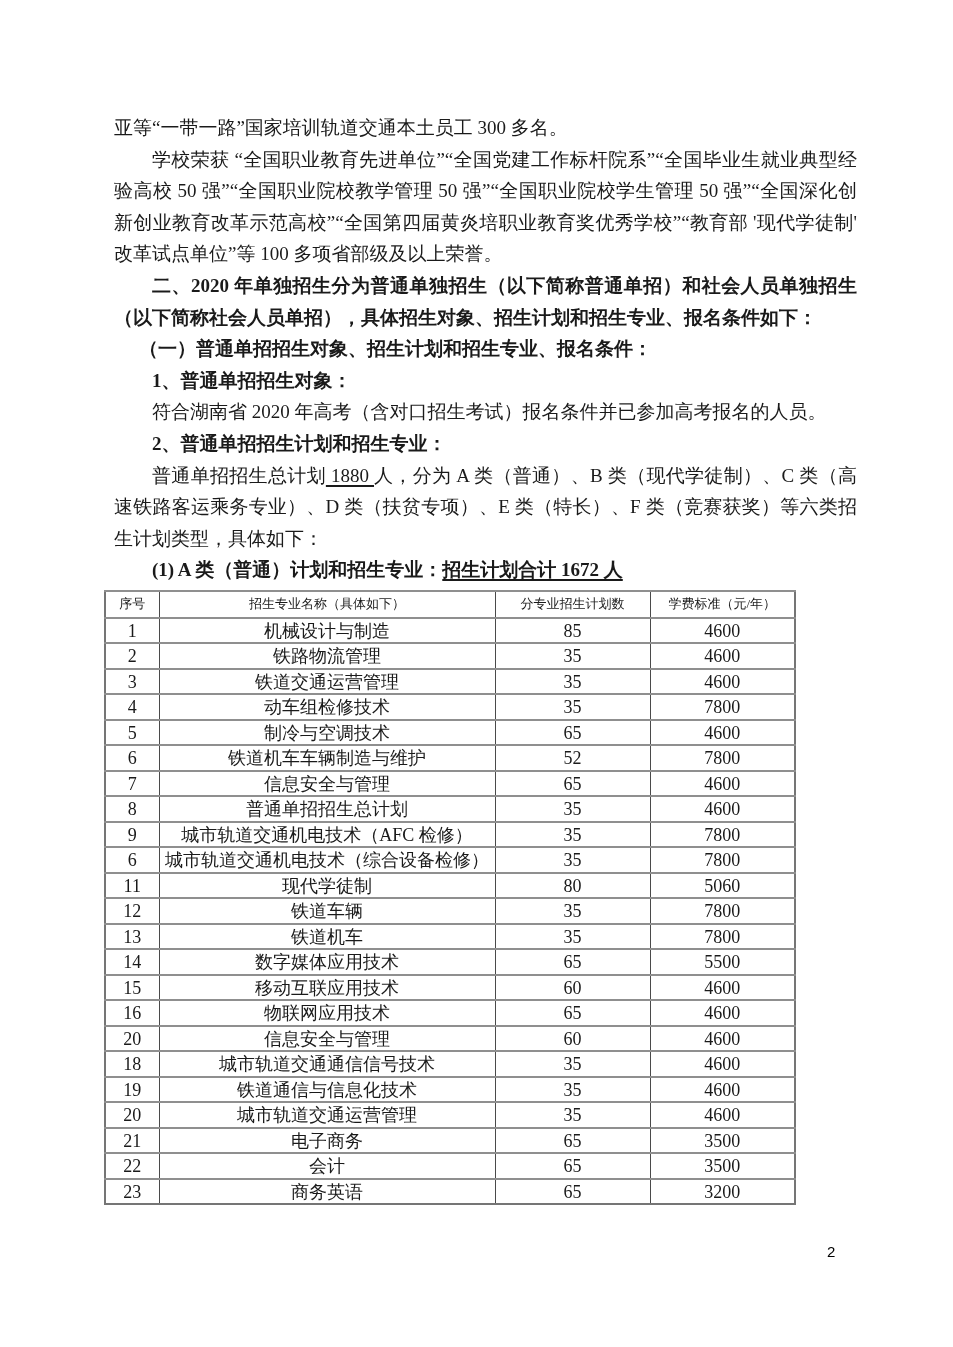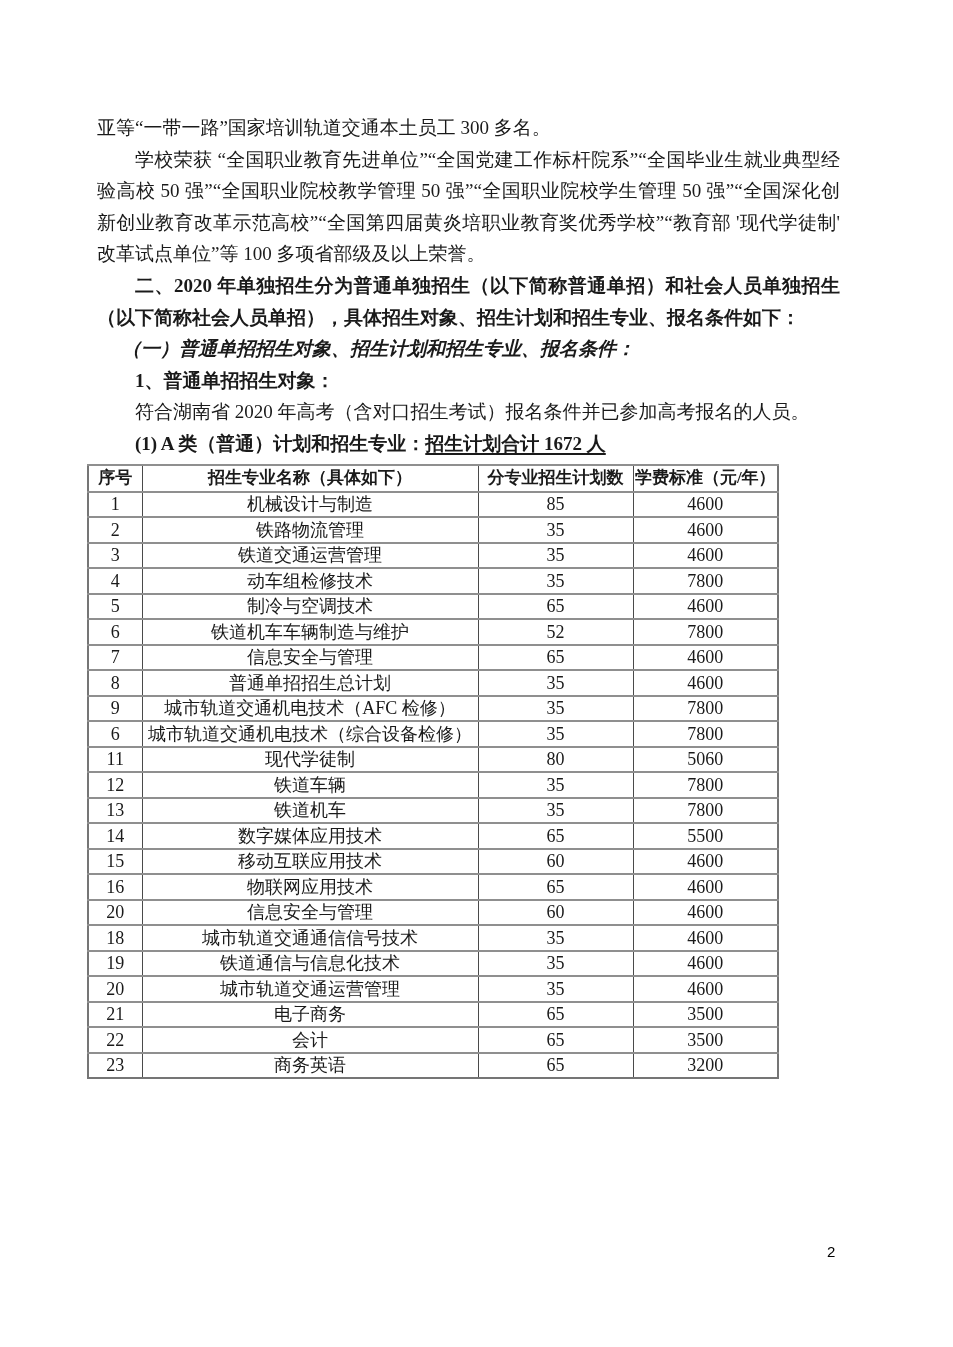--- a/index.html
+++ b/index.html
@@ -6,32 +6,32 @@
   .page {
     position:relative;
     width:953px; height:1347px;
     background:#ffffff;
     overflow:hidden;
     font-family:"Liberation Serif","DejaVu Serif",serif;
     color:#1a1a1a;
   }
   .content {
     position:absolute;
-    left:97px; top:112px;
+    left:114px; top:112px;
     width:743px;
     font-size:19px;
     line-height:31.6px;
     text-align:justify;
   }
   p.para { margin:0; padding:0; }
   .indent2 { text-indent:38px; }
   .indent13 { text-indent:25px; }
   .bold { font-weight:bold; }
   .mt6 { margin-top:6px; }
-  .mt3 { margin-top:3px;font-style:italic; }
+  .mt3 { margin-top:3px; }
   .mt2 { margin-top:2px; }
   .underline { text-decoration:underline; text-underline-offset:3px; text-decoration-thickness:1.5px; }
 
   table.enroll-table {
     table-layout:fixed;
     border-collapse:collapse;
     width:690px;
     margin-left:-10px;
     margin-top:4px;
     border:2px solid #757575;
@@ -41,22 +41,22 @@
   table.enroll-table th, table.enroll-table td {
     border:1px solid #4a4a4a;
     border-top:2px solid #8f8f8f;
     text-align:center;
     vertical-align:middle;
     padding:0;
     overflow:hidden;
     white-space:nowrap;
   }
   table.enroll-table th {
-    font-weight:bold;
-    font-size:17px;
+    font-weight:normal;
+    font-size:13px;
     height:25px;
   }
   table.enroll-table td { height:23.5px; }
 
   .page-number {
     position:absolute;
     left:827px; top:1243px;
     font-family:"Liberation Sans","DejaVu Sans",sans-serif;
     font-size:15px;
     color:#000;
@@ -73,21 +73,23 @@
     <p class="para indent2">学校荣获 “全国职业教育先进单位”“全国党建工作标杆院系”“全国毕业生就业典型经验高校 50 强”“全国职业院校教学管理 50 强”“全国职业院校学生管理 50 强”“全国深化创新创业教育改革示范高校”“全国第四届黄炎培职业教育奖优秀学校”“教育部 '现代学徒制' 改革试点单位”等 100 多项省部级及以上荣誉。</p>
 
     <p class="para indent2 bold mt6">二、2020 年单独招生分为普通单独招生（以下简称普通单招）和社会人员单独招生（以下简称社会人员单招），具体招生对象、招生计划和招生专业、报名条件如下：</p>
 
     <p class="para indent13 bold mt3">（一）普通单招招生对象、招生计划和招生专业、报名条件：</p>
 
     <p class="para indent2 bold mt2">1、普通单招招生对象：</p>
 
     <p class="para indent2">符合湖南省 2020 年高考（含对口招生考试）报名条件并已参加高考报名的人员。</p>
 
-
+    <p class="para indent2 bold mt2">2、普通单招招生计划和招生专业：</p>
+
+    <p class="para indent2 mt2"><span>普通单招招生总计划</span><span class="underline"> 1880 </span><span>人，分为 A 类（普通）、B 类（现代学徒制）、C 类（高速铁路客运乘务专业）、D 类（扶贫专项）、E 类（特长）、F 类（竞赛获奖）等六类招生计划类型，具体如下：</span></p>
 
     <p class="para indent2 bold"><span>(1) A 类（普通）计划和招生专业：</span><span class="underline">招生计划合计 1672 人</span></p>
 
     <table class="enroll-table">
       <colgroup>
         <col style="width:54px">
         <col style="width:336px">
         <col style="width:155px">
         <col style="width:145px">
       </colgroup>

